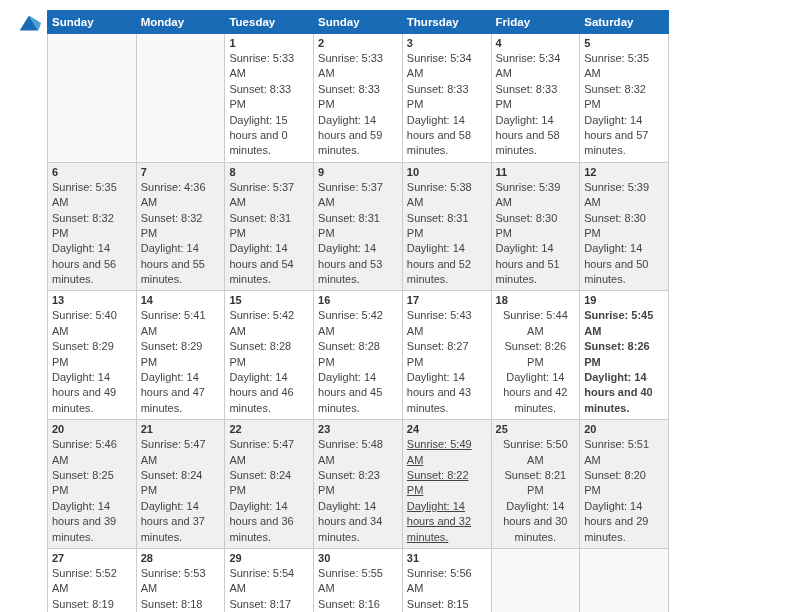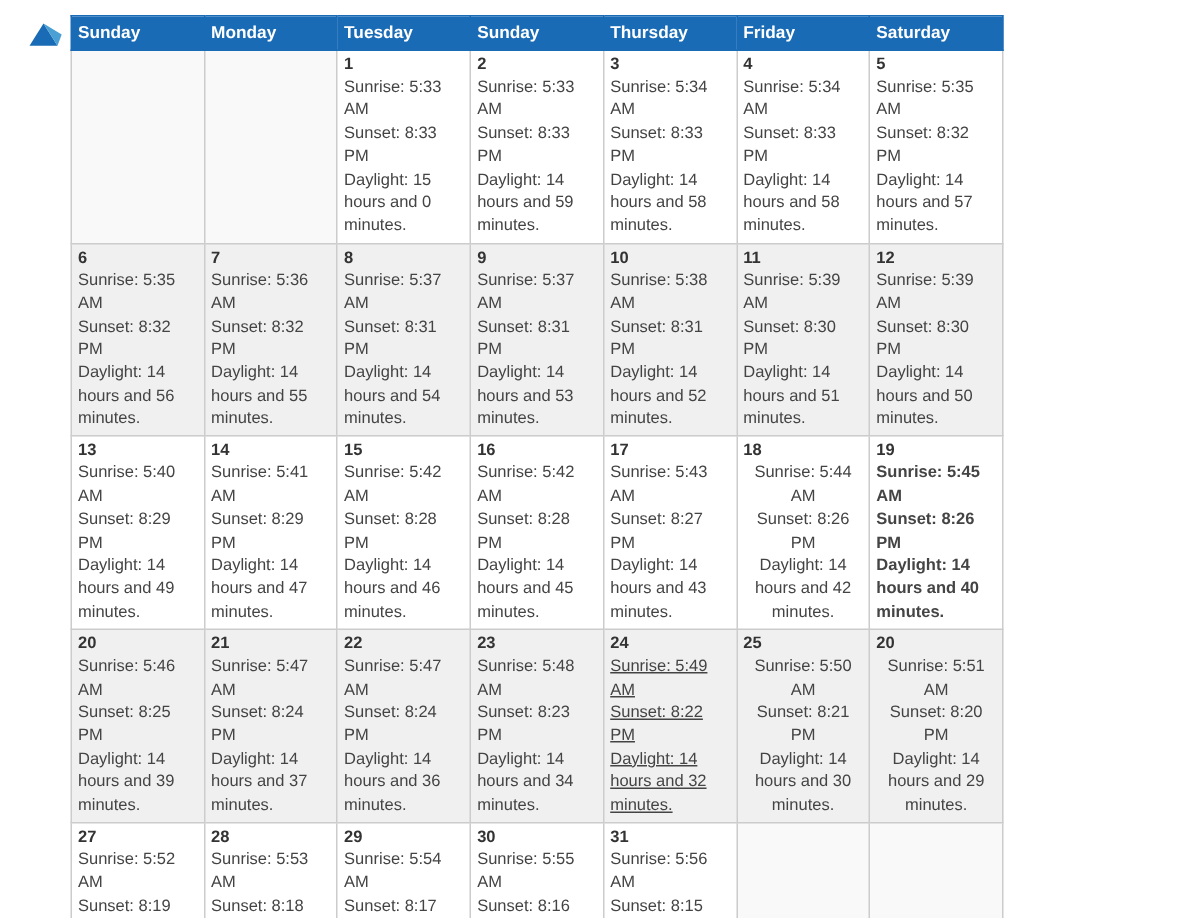--- a/index.html
+++ b/index.html
@@ -174,21 +174,21 @@
         </tr>
         <tr class="row-shade">
           <td>
             <span class="day-number">6</span>
             <div class="day-info" style="white-space: pre-line;">Sunrise: 5:35 AM
 Sunset: 8:32 PM
 Daylight: 14 hours and 56 minutes.</div>
           </td>
           <td>
             <span class="day-number">7</span>
-            <div class="day-info" style="white-space: pre-line;">Sunrise: 5:36 AM
+            <div class="day-info" style="white-space: pre-line;">Sunrise: 4:36 AM
 Sunset: 8:32 PM
 Daylight: 14 hours and 55 minutes.</div>
           </td>
           <td>
             <span class="day-number">8</span>
             <div class="day-info" style="white-space: pre-line;">Sunrise: 5:37 AM
 Sunset: 8:31 PM
 Daylight: 14 hours and 54 minutes.</div>
           </td>
           <td>
@@ -292,21 +292,21 @@
 Daylight: 14 hours and 32 minutes.</div>
           </td>
           <td>
             <span class="day-number">25</span>
             <div class="day-info" style="white-space: pre-line; text-align: center;">Sunrise: 5:50 AM
 Sunset: 8:21 PM
 Daylight: 14 hours and 30 minutes.</div>
           </td>
           <td>
             <span class="day-number">20</span>
-            <div class="day-info" style="white-space: pre-line; text-align: center;">Sunrise: 5:51 AM
+            <div class="day-info" style="white-space: pre-line;">Sunrise: 5:51 AM
 Sunset: 8:20 PM
 Daylight: 14 hours and 29 minutes.</div>
           </td>
         </tr>
         <tr>
           <td>
             <span class="day-number">27</span>
             <div class="day-info" style="white-space: pre-line;">Sunrise: 5:52 AM
 Sunset: 8:19 PM
 Daylight: 14 hours and 27 minutes.</div>

